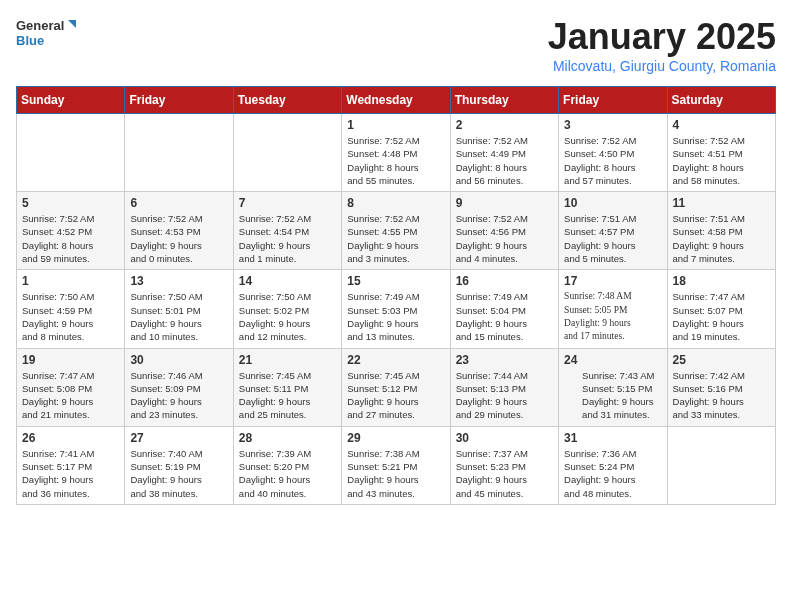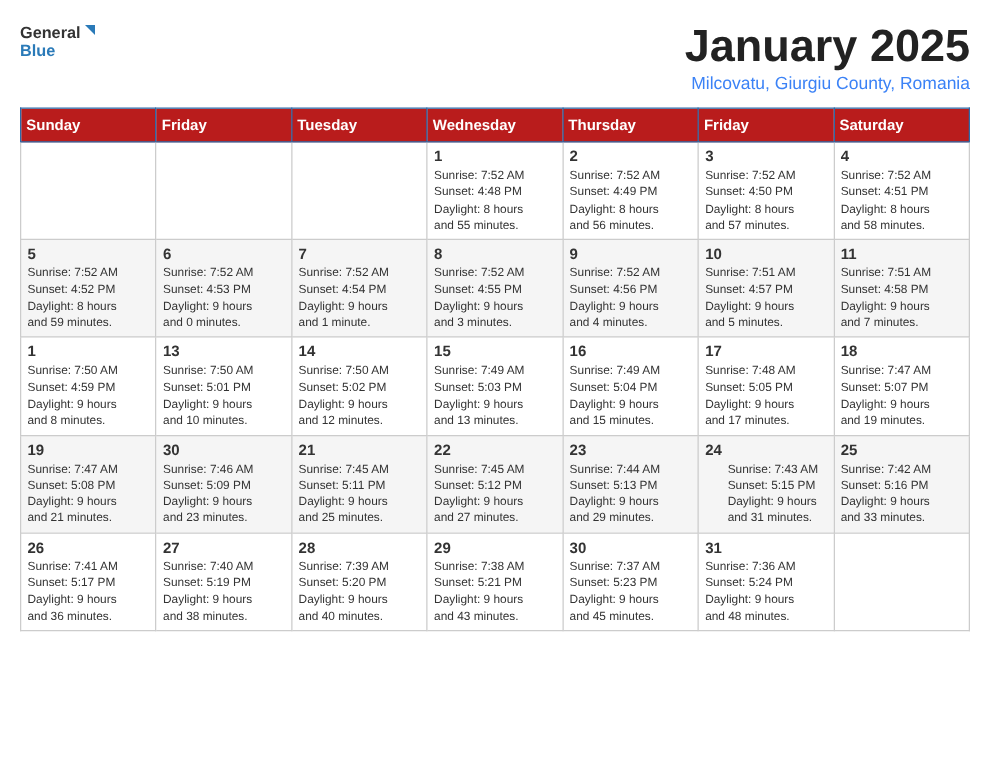--- a/index.html
+++ b/index.html
@@ -219,21 +219,21 @@
         </td>
         <td>
           <div class="day-num">16</div>
           <div class="day-info" style="white-space: pre-line;">Sunrise: 7:49 AM
 Sunset: 5:04 PM
 Daylight: 9 hours
 and 15 minutes.</div>
         </td>
         <td>
           <div class="day-num">17</div>
-          <div class="day-info" style="white-space: pre-line;">Sunrise: 7:48 AM
+          <div class="day-info" style="white-space: pre-line; font-family: Liberation Serif, serif;">Sunrise: 7:48 AM
 Sunset: 5:05 PM
 Daylight: 9 hours
 and 17 minutes.</div>
         </td>
         <td>
           <div class="day-num">18</div>
           <div class="day-info" style="white-space: pre-line;">Sunrise: 7:47 AM
 Sunset: 5:07 PM
 Daylight: 9 hours
 and 19 minutes.</div>

